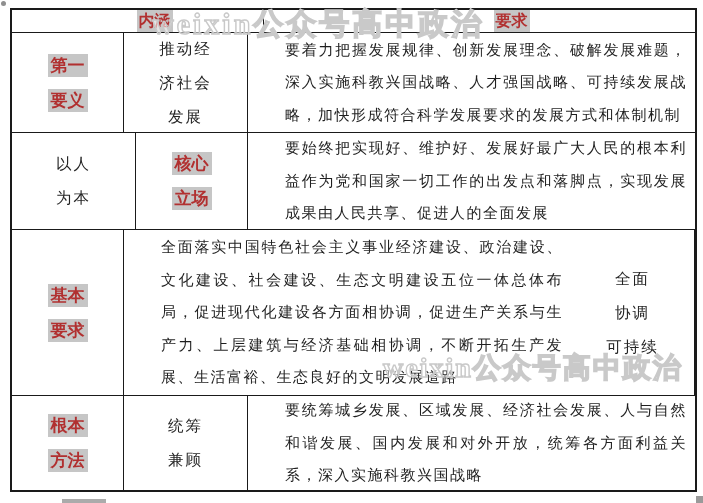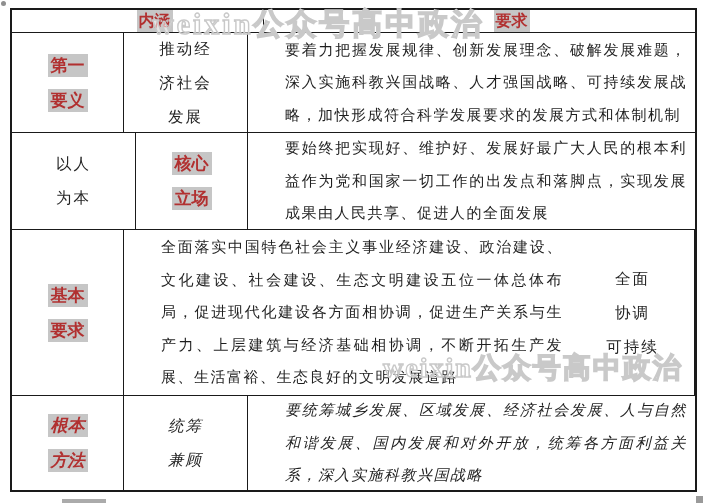--- a/index.html
+++ b/index.html
@@ -15,21 +15,21 @@
     position:absolute;left:10px;top:8px;width:687px;height:484px;
     box-sizing:border-box;border:2px solid #1a1a1a;
     display:flex;flex-direction:column;background:transparent;
   }
   .trow{display:flex;box-sizing:border-box;border-bottom:1.5px solid #1a1a1a;}
   .trow:last-child{border-bottom:none;}
   .h-header{height:27px;}
   .h-r1{height:100px;}
   .h-r2{height:97px;}
   .h-r3{height:166px;}
-  .h-r4{height:94px;font-style:italic;}
+  .h-r4{height:94px;}
   .cell{box-sizing:border-box;display:flex;align-items:center;justify-content:center;}
   .c1{width:112px;border-right:1.5px solid #1a1a1a;}
   .c2{width:124px;border-right:1.5px solid #1a1a1a;}
   .c3{flex:1;min-width:0;}
   .cmerged{width:252px;border-right:1.5px solid #1a1a1a;}
 
   
   .hl{
     font-size:16px;font-weight:bold;color:#b13030;
     background:#c6c6c6;padding:1px 2px;line-height:20px;

